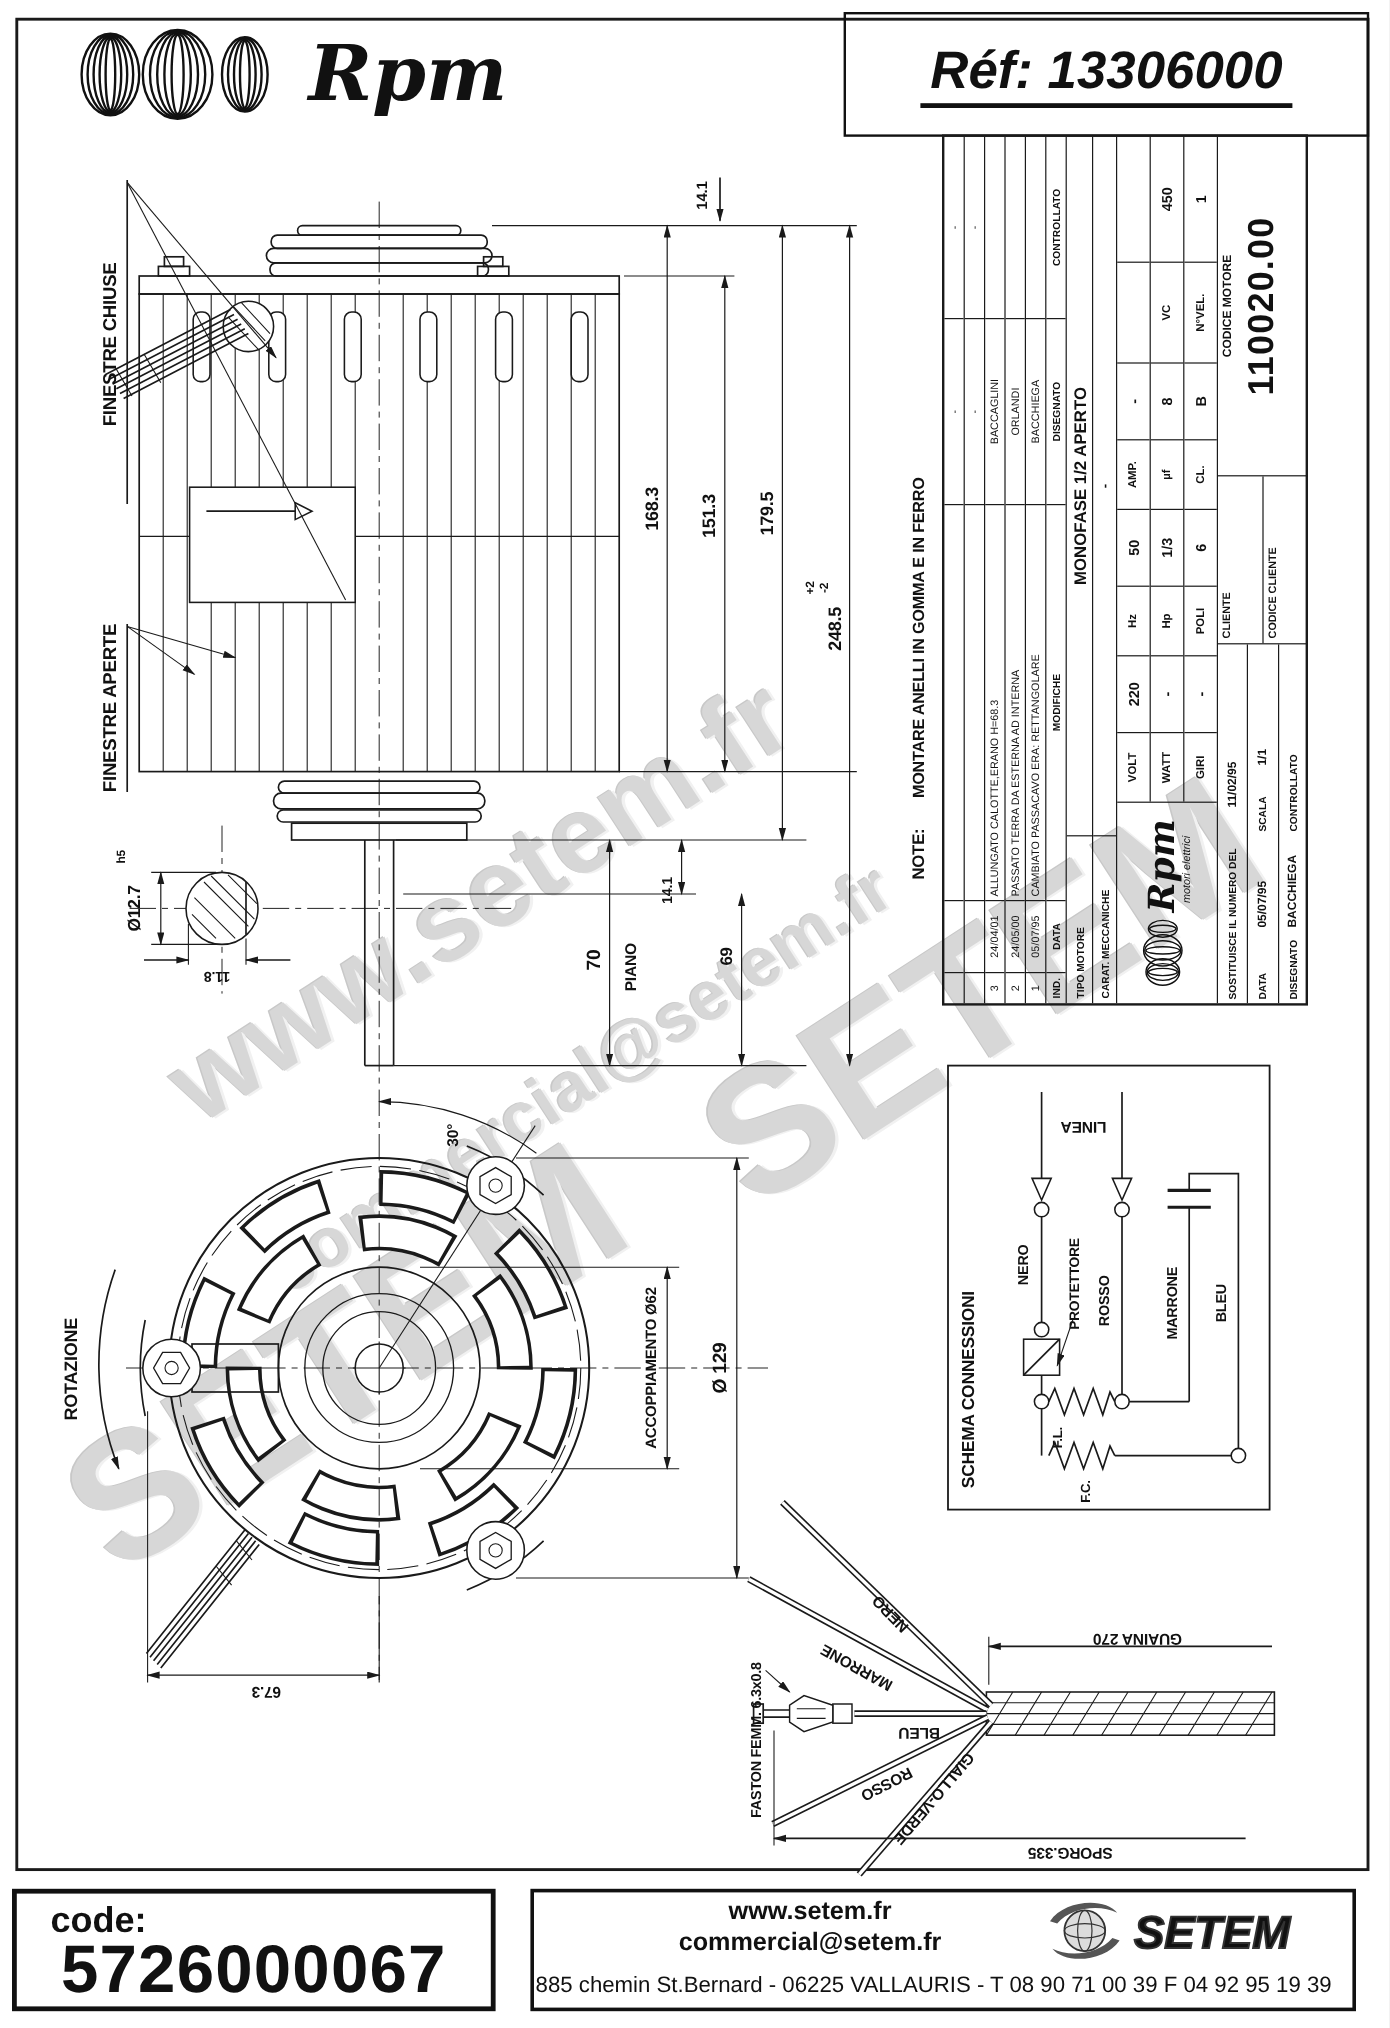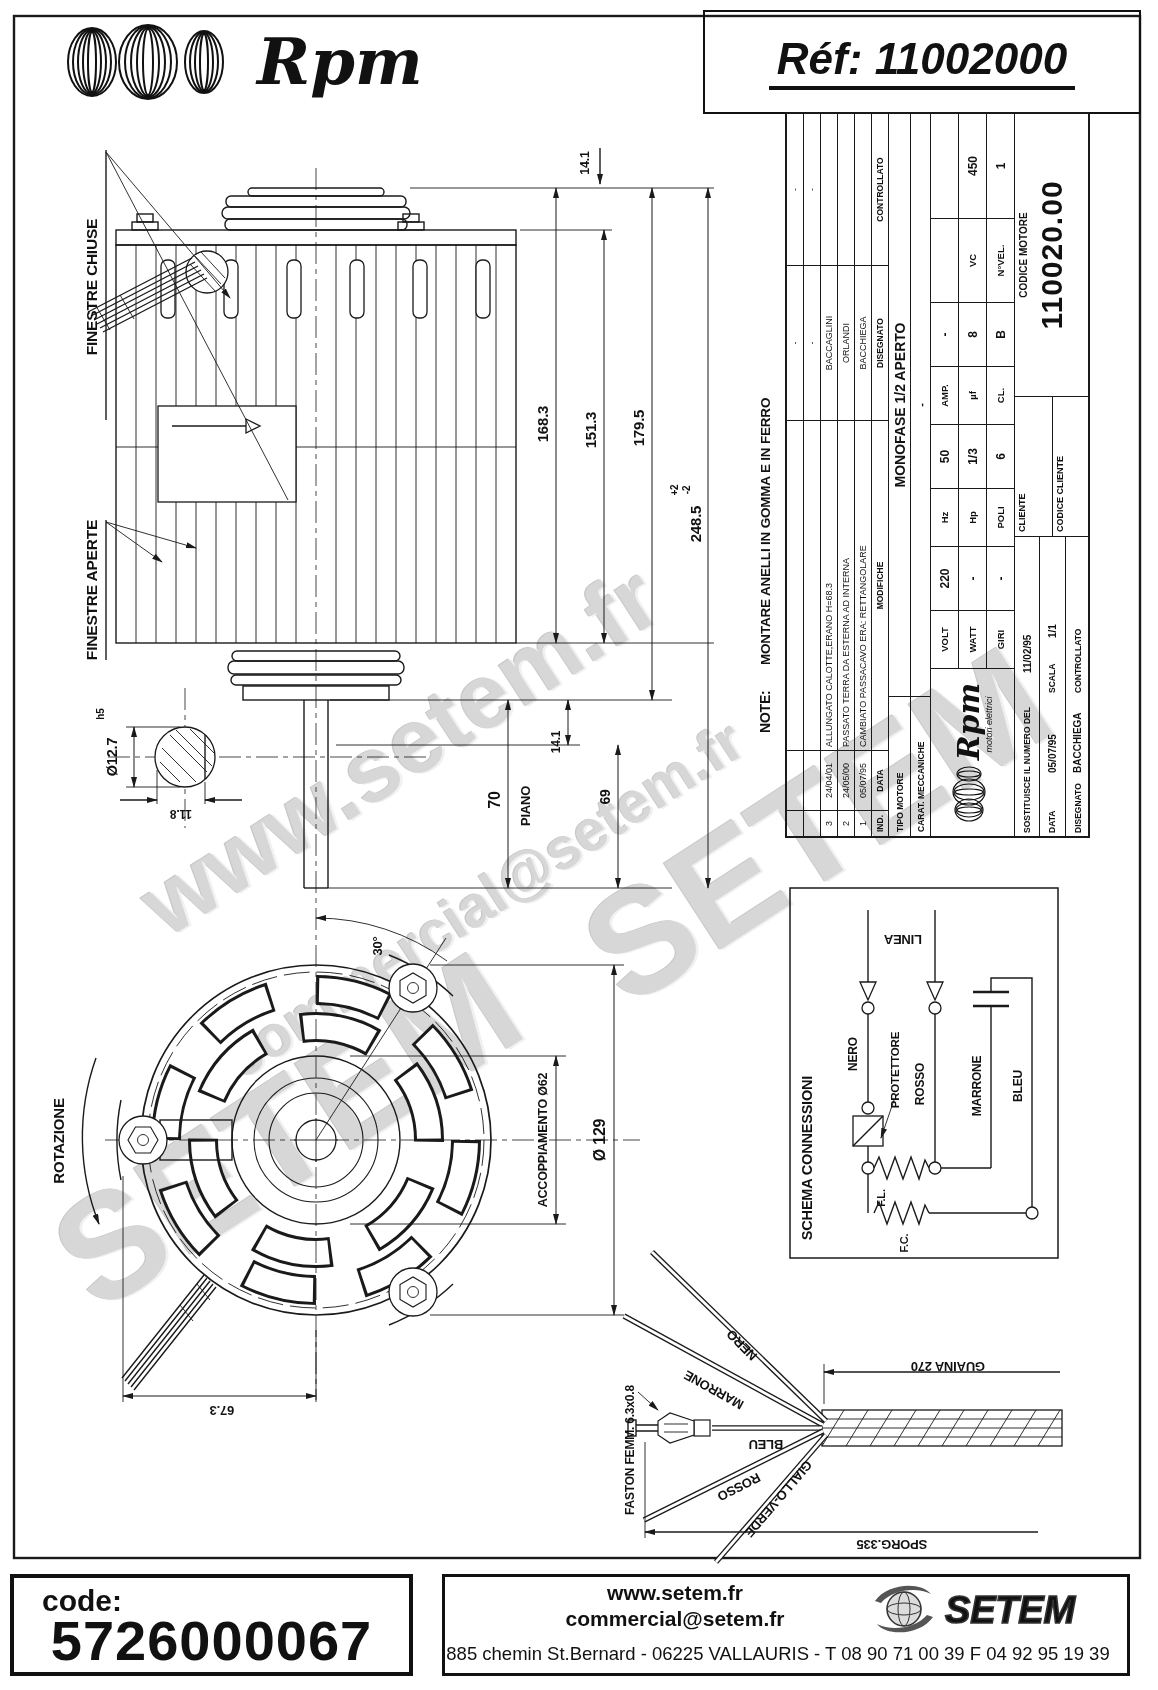--- a/index.html
+++ b/index.html
@@ -354,21 +354,21 @@
           <ellipse cx="152" cy="40" rx="9" ry="29"></ellipse>
         <ellipse cx="152" cy="40" rx="14" ry="30"></ellipse>
           <ellipse cx="152" cy="40" rx="19" ry="31"></ellipse>
       </g>
     </svg>
     <span class="brand-text">Rpm</span>
   </div>
   <div class="ref-box">
     <span class="ref-line">
       <span>Réf:</span>
-      <span>11002000</span>
+      <span>13306000</span>
     </span>
   </div>
 
   <div class="tb-wrap">
     <div class="tb">
       <div>
         <div class="tr">
             <div class="c-ind"></div>
             <div class="c-data"></div>
             <div class="c-mod"></div>

